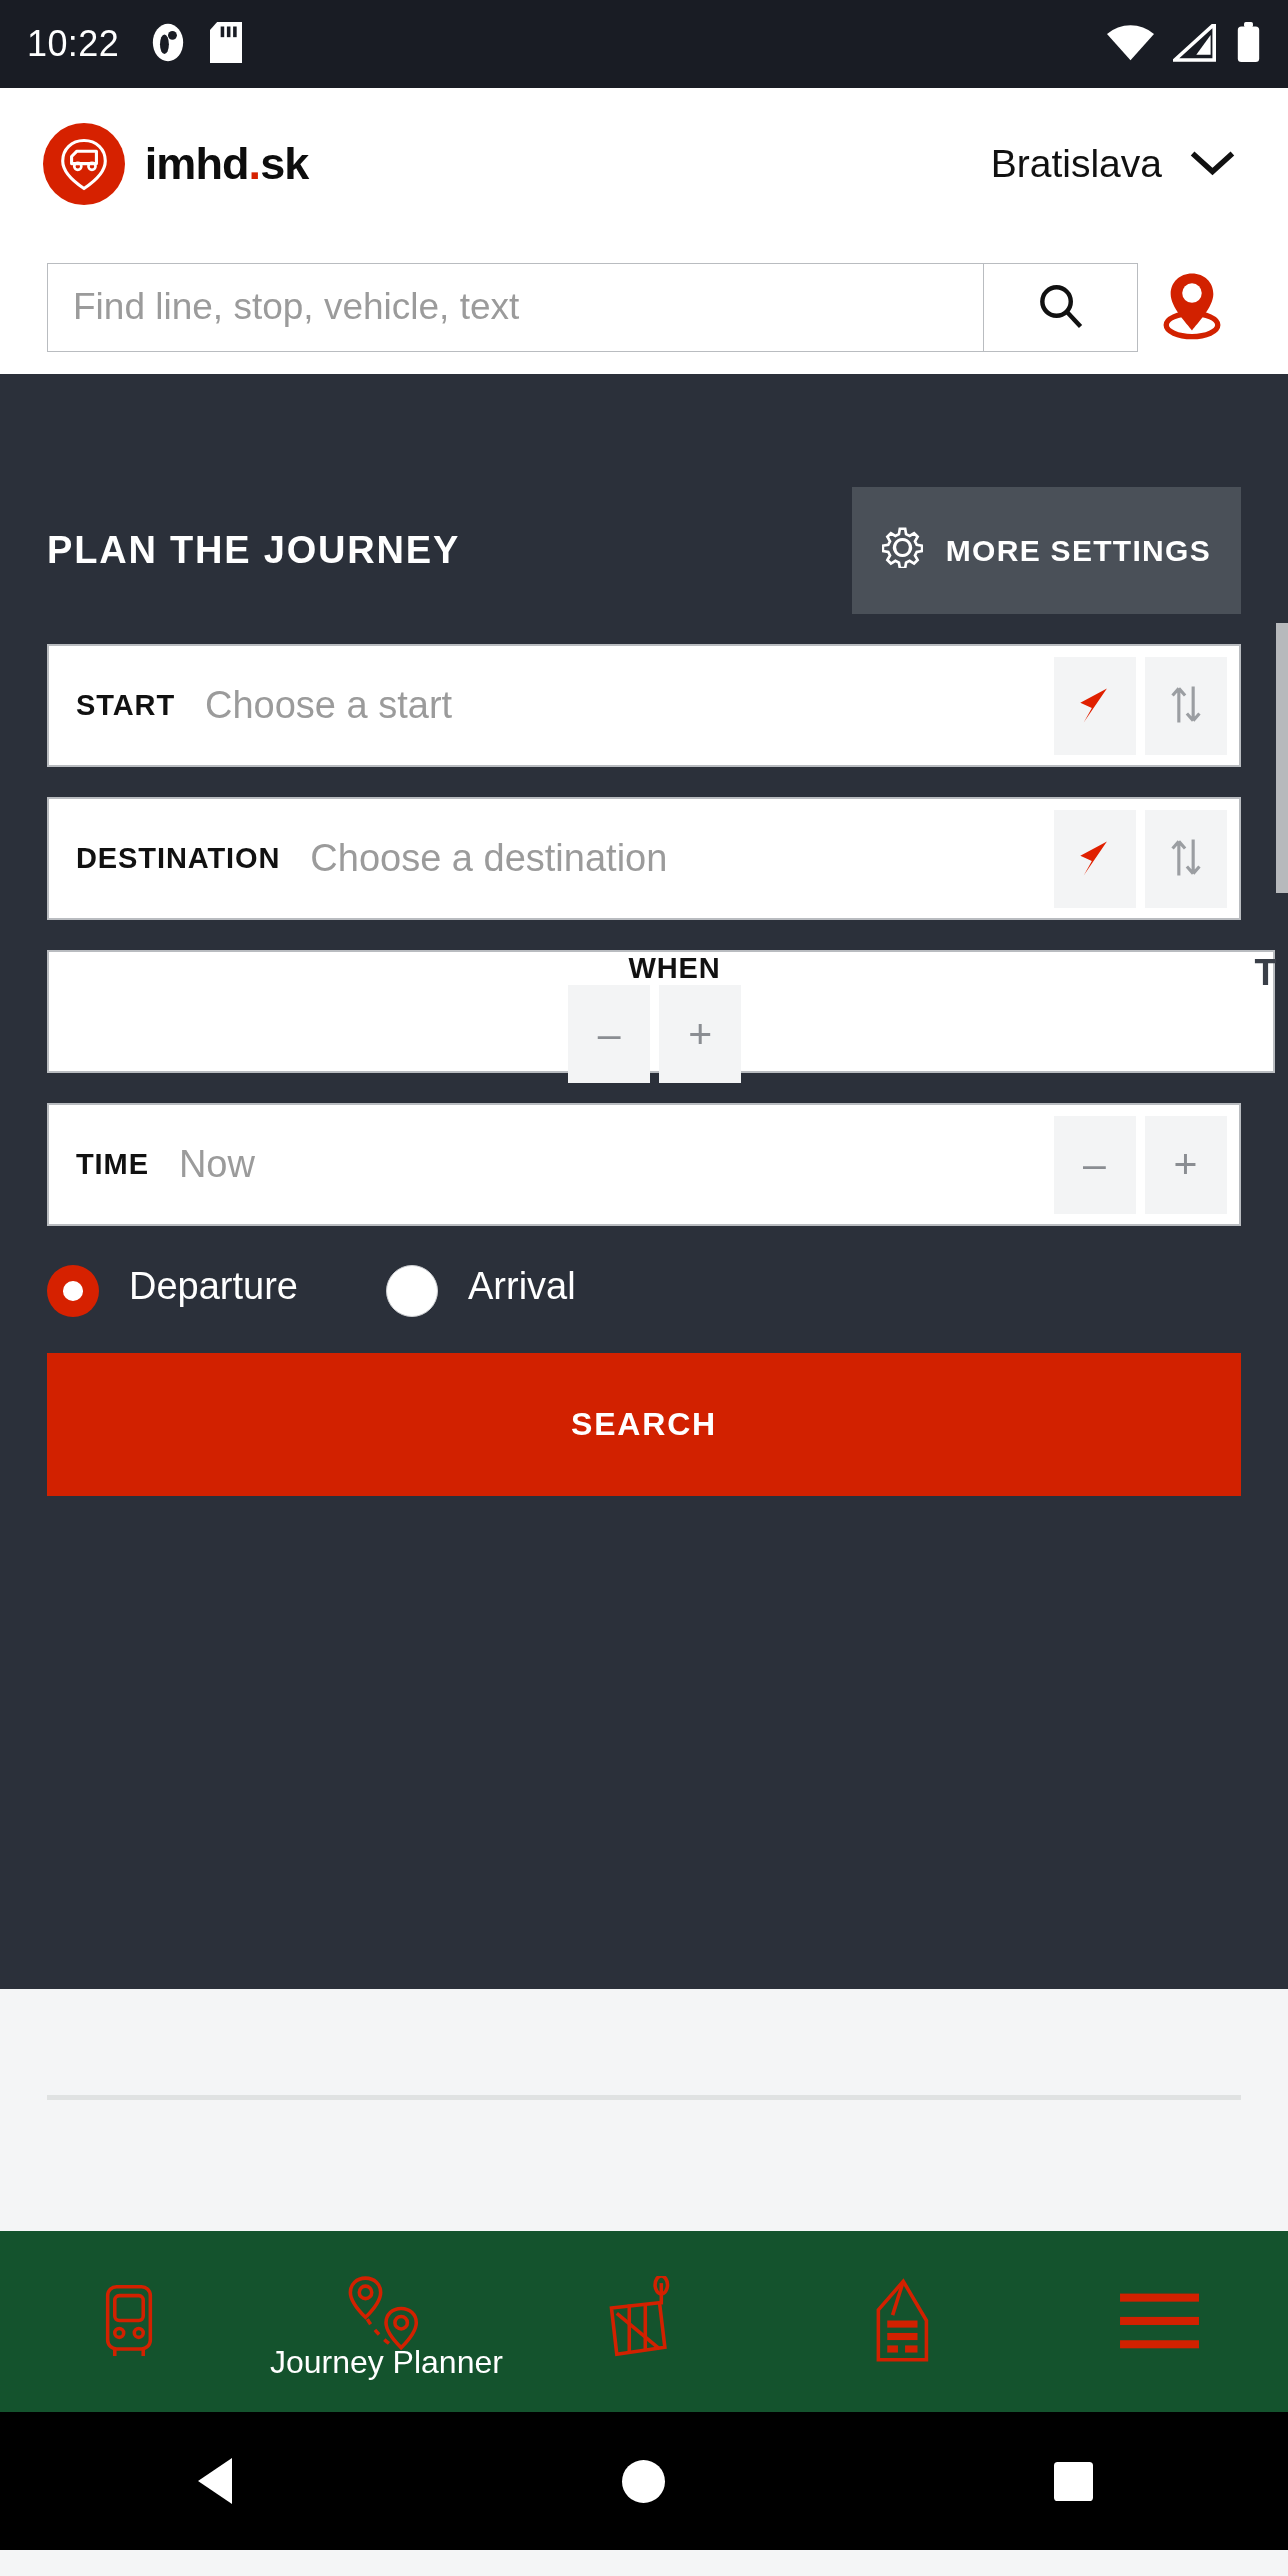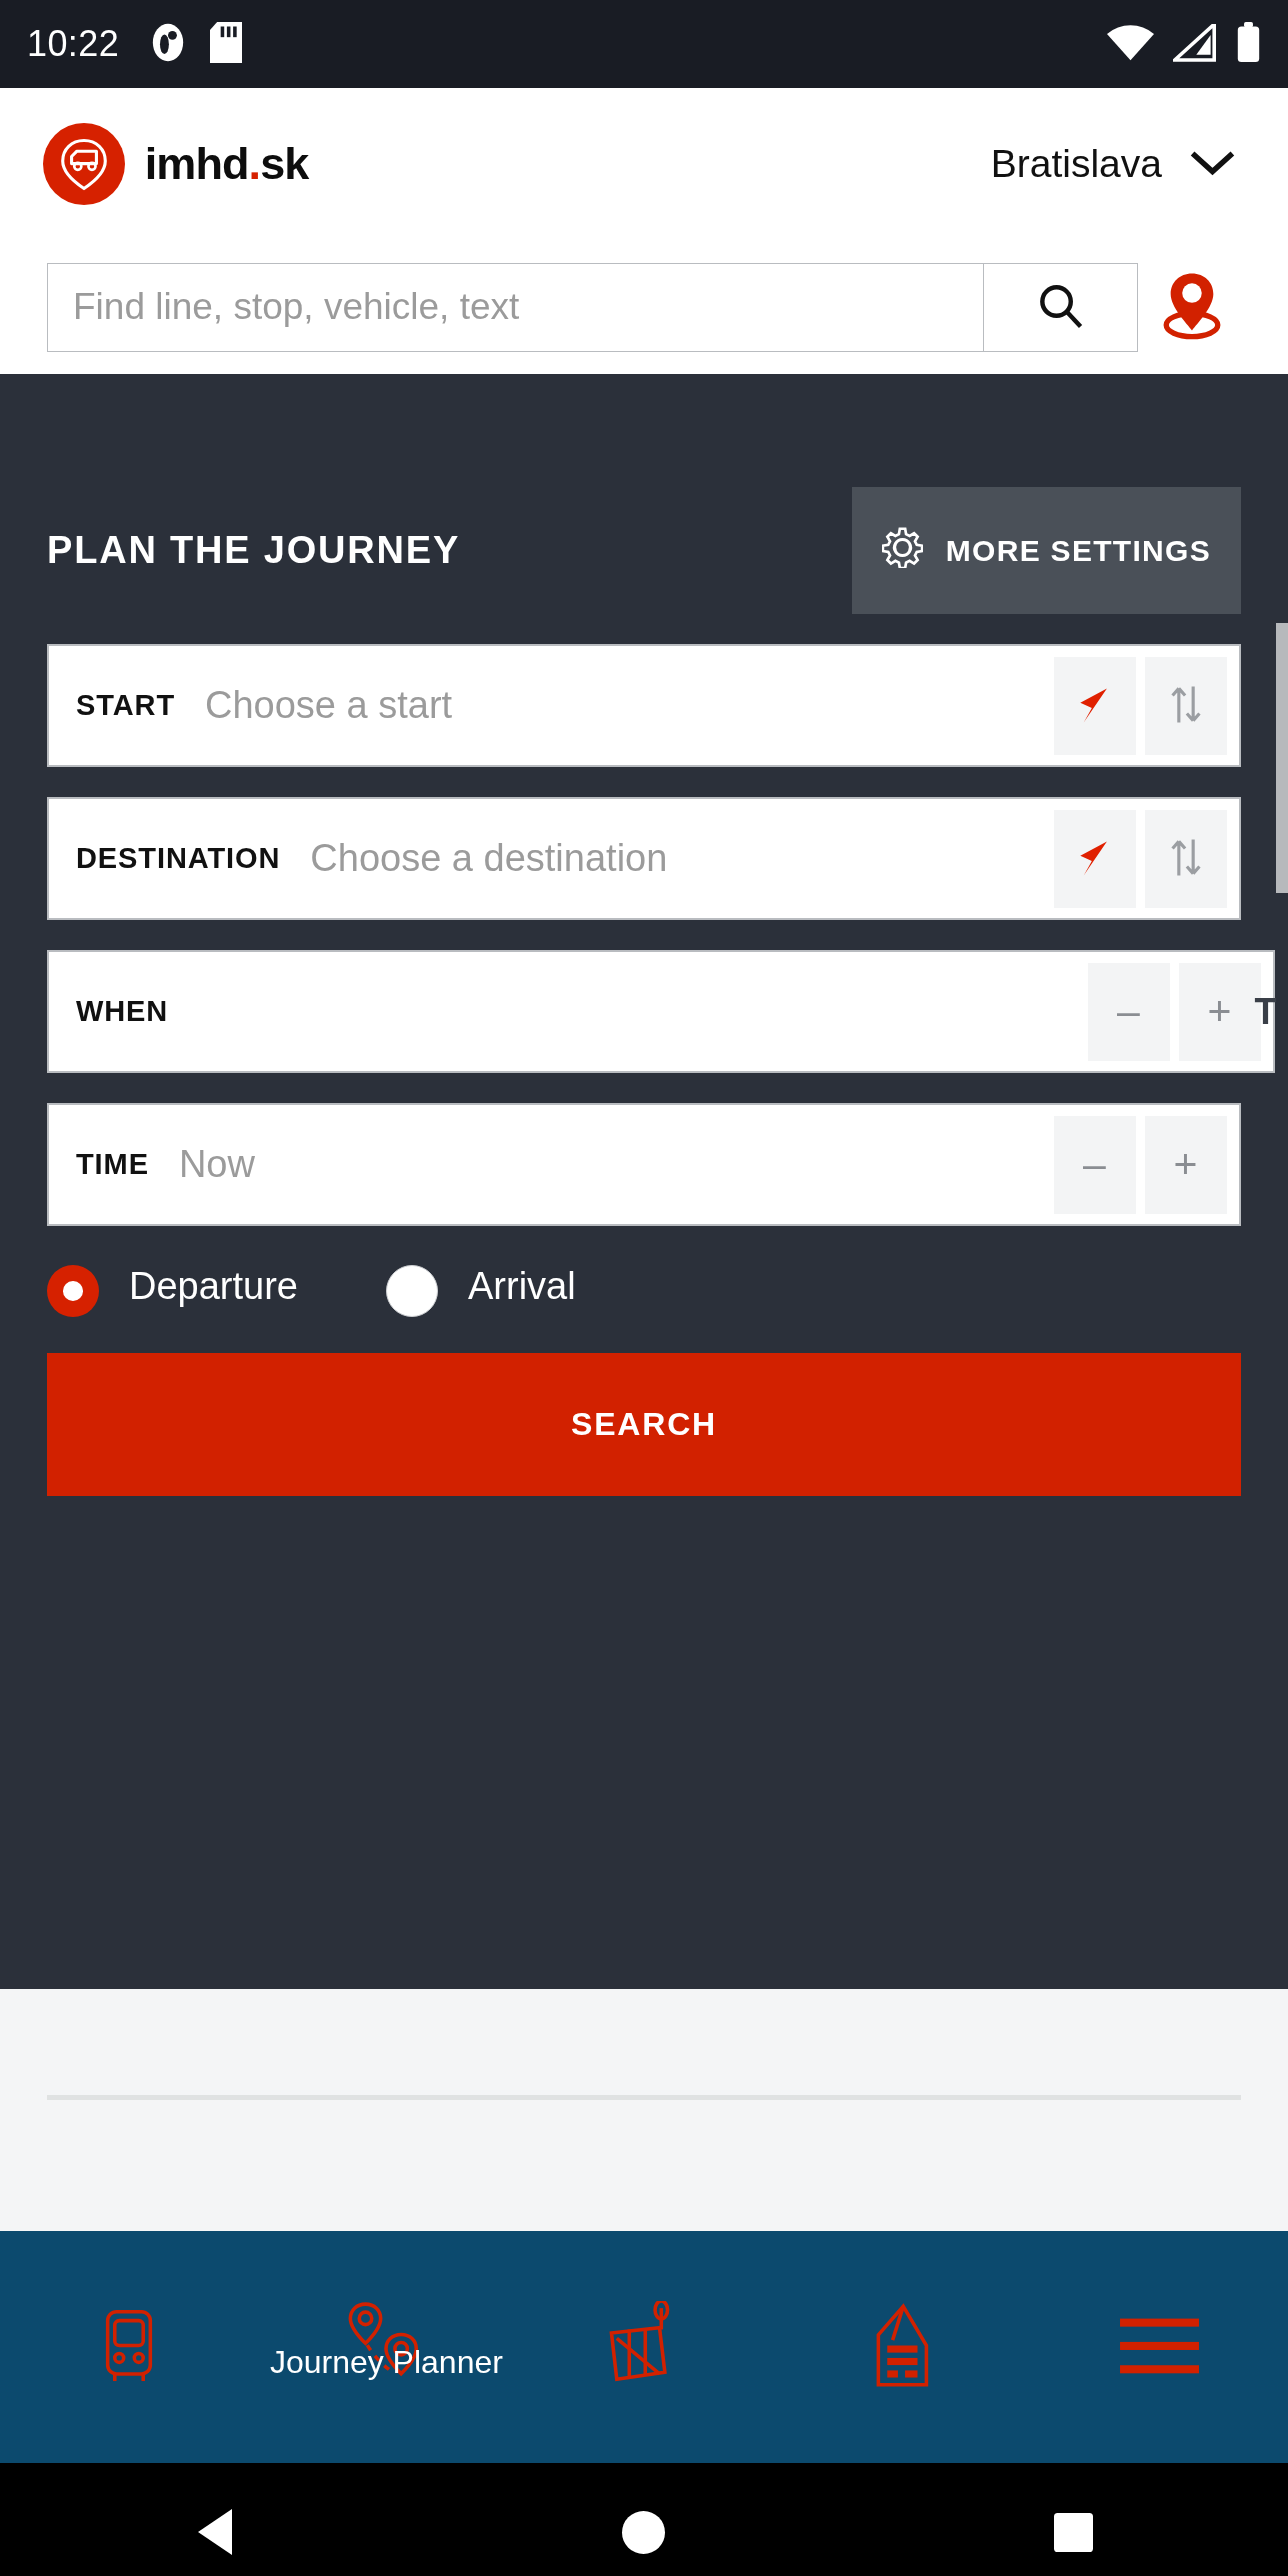--- a/index.html
+++ b/index.html
@@ -77,21 +77,21 @@
     background:#4a5058; color:#fff; display:flex; align-items:center;
     gap:23px; padding:0 30px; height:127px; cursor:pointer;
     font-size:30px; font-weight:bold; letter-spacing:1.3px;
   }
 
   
   .field-row {
     background:#fff; border:2.7px solid #b9bcc0; height:123px;
     display:flex; align-items:center; margin-top:30px; position:relative;
   }
-  .field-row.overflow-right { margin-right:-34px; }
+  .field-row.overflow-right { margin-right:-34px;flex-direction:column; }
   .field-label {
     font-size:29px; font-weight:bold; color:#111; letter-spacing:0.9px;
     padding-left:27px; white-space:nowrap;
   }
   .field-value {
     font-size:38px; color:#9b9b9b; padding-left:30px; flex:1;
     white-space:nowrap; overflow:hidden;
   }
   .field-btns { display:flex; align-items:center; gap:9px; padding-right:12.5px; }
   .sq-btn {
@@ -126,21 +126,21 @@
 
   
   .light-area { background:#f4f5f6; height:242px; position:relative; }
   .light-divider {
     position:absolute; left:47px; right:47px; top:106px;
     height:5.4px; background:#e0e2e2;
   }
 
   
   .bottomnav {
-    height:232px; background:#0c4a6e; display:flex; align-items:center;
+    height:181px; background:#14532d; display:flex; align-items:center;
     position:relative;
   }
   .nav-item {
     flex:1; display:flex; flex-direction:column; align-items:center;
     justify-content:center; cursor:pointer; height:100%;
     position:relative;
   }
   .nav-label {
     color:#fff; font-size:32px; position:absolute; top:113px;
     white-space:nowrap;

